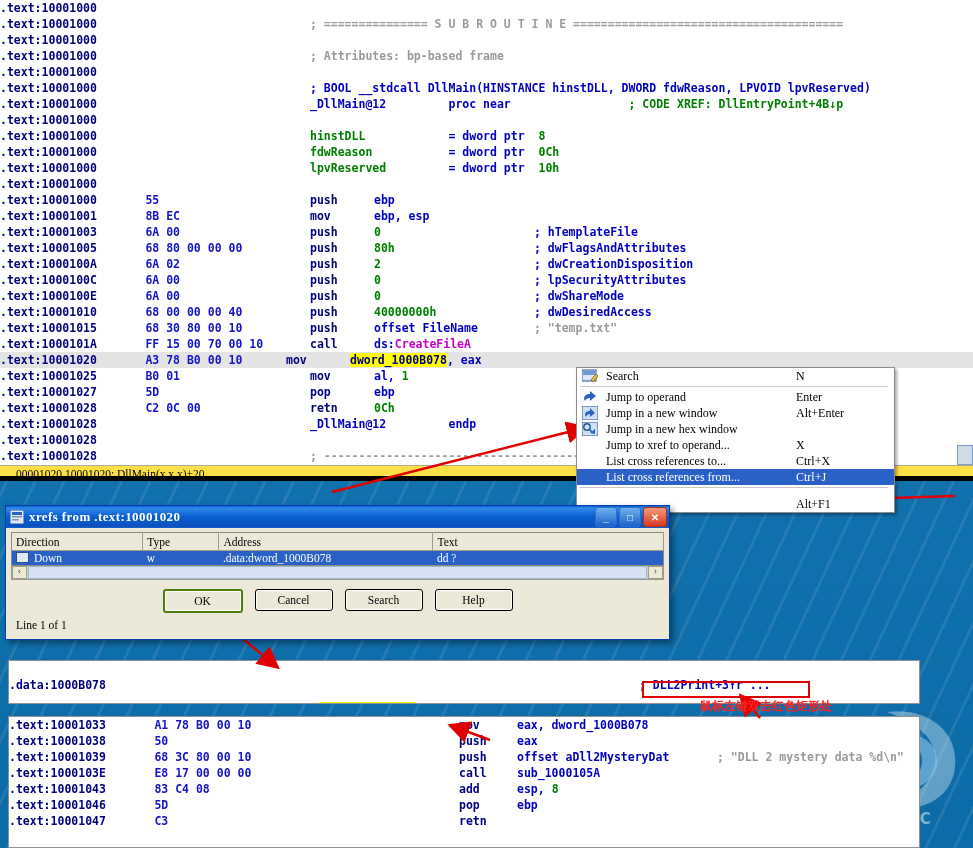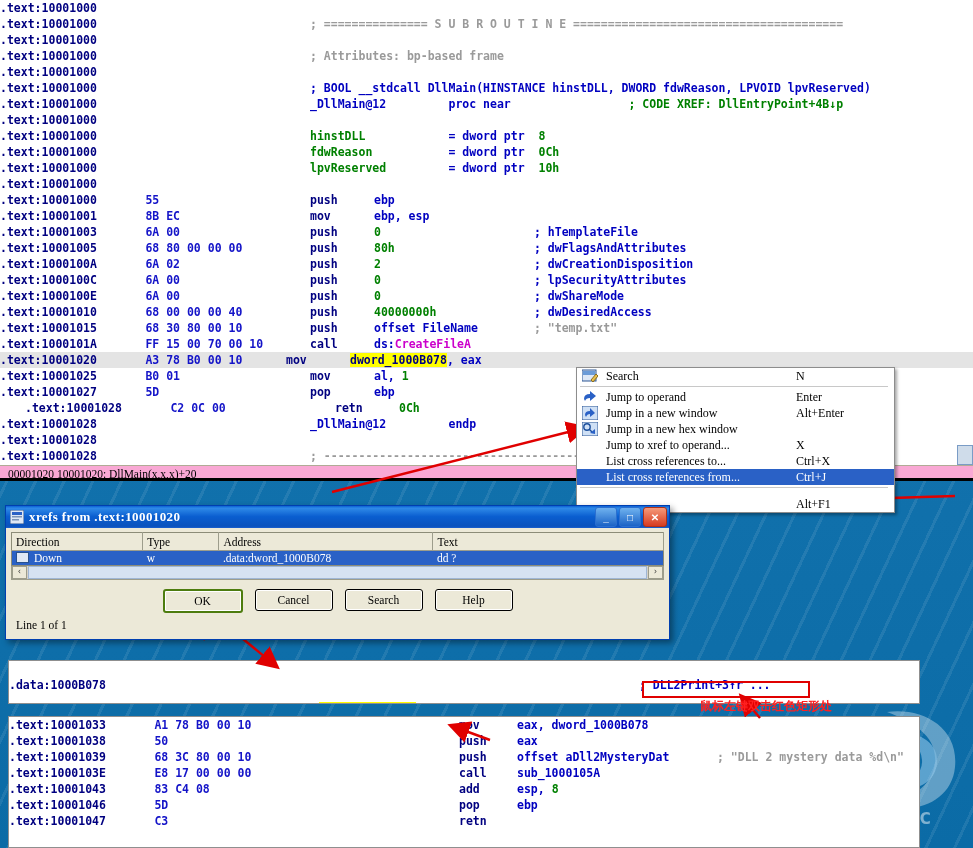--- a/index.html
+++ b/index.html
@@ -44,23 +44,23 @@
   .cmt{color:#0000c0;}
   .cmtgray{color:#9a9a9a;font-weight:bold;}
   .api{color:#cc00cc;}
   .hl{background:#ffff00;color:#000080;}
   .sel{background:#e4e4e4;}
   .col-mn{display:inline-block;width:58px;}
 
   
   #ida-status{
     position:absolute;left:0;top:465px;width:973px;height:16px;
-    background:#f9a8d4;border-top:1px solid #b0ab96;border-bottom:3px solid #000000;
+    background:#fde047;border-top:1px solid #b0ab96;border-bottom:5px solid #000000;
     font-family:"Liberation Serif",serif;font-size:11.5px;color:#000;
-    line-height:16px;white-space:pre;padding-left:8px;box-sizing:border-box;
+    line-height:16px;white-space:pre;padding-left:16px;box-sizing:border-box;
   }
   #ida-scroll-right{
     position:absolute;right:0;top:445px;width:16px;height:20px;
     background:#cfdcea;border:1px solid #7a9cc6;box-sizing:border-box;
   }
 
   
   #ctxmenu{
     position:absolute;left:576px;top:367px;width:317px;
     background:#ffffff;border:1px solid #8d8d8d;
@@ -179,21 +179,21 @@
       <div class="asm-row"><span style="display:inline-block;width:310px;"><span class="addr">.text:10001005       </span><span class="bytes">68 80 00 00 00</span></span><span class="mn col-mn" style="width:64px;">push</span><span style="display:inline-block;width:160px;"><span class="grn">80h</span></span><span class="cmt">; dwFlagsAndAttributes</span></div>
       <div class="asm-row"><span style="display:inline-block;width:310px;"><span class="addr">.text:1000100A       </span><span class="bytes">6A 02</span></span><span class="mn col-mn" style="width:64px;">push</span><span style="display:inline-block;width:160px;"><span class="grn">2</span></span><span class="cmt">; dwCreationDisposition</span></div>
       <div class="asm-row"><span style="display:inline-block;width:310px;"><span class="addr">.text:1000100C       </span><span class="bytes">6A 00</span></span><span class="mn col-mn" style="width:64px;">push</span><span style="display:inline-block;width:160px;"><span class="grn">0</span></span><span class="cmt">; lpSecurityAttributes</span></div>
       <div class="asm-row"><span style="display:inline-block;width:310px;"><span class="addr">.text:1000100E       </span><span class="bytes">6A 00</span></span><span class="mn col-mn" style="width:64px;">push</span><span style="display:inline-block;width:160px;"><span class="grn">0</span></span><span class="cmt">; dwShareMode</span></div>
       <div class="asm-row"><span style="display:inline-block;width:310px;"><span class="addr">.text:10001010       </span><span class="bytes">68 00 00 00 40</span></span><span class="mn col-mn" style="width:64px;">push</span><span style="display:inline-block;width:160px;"><span class="grn">40000000h</span></span><span class="cmt">; dwDesiredAccess</span></div>
       <div class="asm-row"><span style="display:inline-block;width:310px;"><span class="addr">.text:10001015       </span><span class="bytes">68 30 80 00 10</span></span><span class="mn col-mn" style="width:64px;">push</span><span style="display:inline-block;width:160px;"><span class="cmt">offset FileName</span></span><span class="cmtgray">; "temp.txt"</span></div>
       <div class="asm-row"><span style="display:inline-block;width:310px;"><span class="addr">.text:1000101A       </span><span class="bytes">FF 15 00 70 00 10</span></span><span class="mn col-mn" style="width:64px;">call</span><span style="display:inline-block;width:160px;"><span class="cmt">ds:</span><span class="api">CreateFileA</span></span></div>
       <div class="asm-row sel"><span style="display:inline-block;width:286px;"><span class="addr">.text:10001020       </span><span class="bytes">A3 78 B0 00 10</span></span><span class="mn col-mn" style="width:64px;">mov</span><span style="display:inline-block;width:160px;"><span class="hl">dword_1000B078</span><span class="cmt">, eax</span></span></div>
       <div class="asm-row"><span style="display:inline-block;width:310px;"><span class="addr">.text:10001025       </span><span class="bytes">B0 01</span></span><span class="mn col-mn" style="width:64px;">mov</span><span style="display:inline-block;width:160px;"><span class="cmt">al, </span><span class="grn">1</span></span></div>
       <div class="asm-row"><span style="display:inline-block;width:310px;"><span class="addr">.text:10001027       </span><span class="bytes">5D</span></span><span class="mn col-mn" style="width:64px;">pop</span><span style="display:inline-block;width:160px;"><span class="cmt">ebp</span></span></div>
-      <div class="asm-row"><span style="display:inline-block;width:310px;padding-left:25px;"><span class="addr">.text:10001028       </span><span class="bytes">C2 0C 00</span></span><span class="mn col-mn" style="width:64px;">retn</span><span style="display:inline-block;width:160px;"><span class="grn">0Ch</span></span></div>
+      <div class="asm-row"><span style="display:inline-block;width:310px;"><span class="addr">.text:10001028       </span><span class="bytes">C2 0C 00</span></span><span class="mn col-mn" style="width:64px;">retn</span><span style="display:inline-block;width:160px;"><span class="grn">0Ch</span></span></div>
       <div class="asm-row"><span style="display:inline-block;width:310px;"><span class="addr">.text:10001028       </span></span><span class="cmt">_DllMain@12         </span><span class="cmt">endp</span></div>
       <div class="asm-row"><span style="display:inline-block;width:310px;"><span class="addr">.text:10001028       </span></span></div>
       <div class="asm-row"><span style="display:inline-block;width:310px;"><span class="addr">.text:10001028       </span></span><span class="cmtgray">; ---------------------------------------------------------------------------</span></div>
     </div>
 </div>
 <div id="ida-scroll-right"></div>
 <div id="ida-status">00001020 10001020: DllMain(x,x,x)+20</div>
 
 <div id="ctxmenu">
     <div class="mi"><span class="ico"><svg width="16" height="14" viewBox="0 0 16 14">

